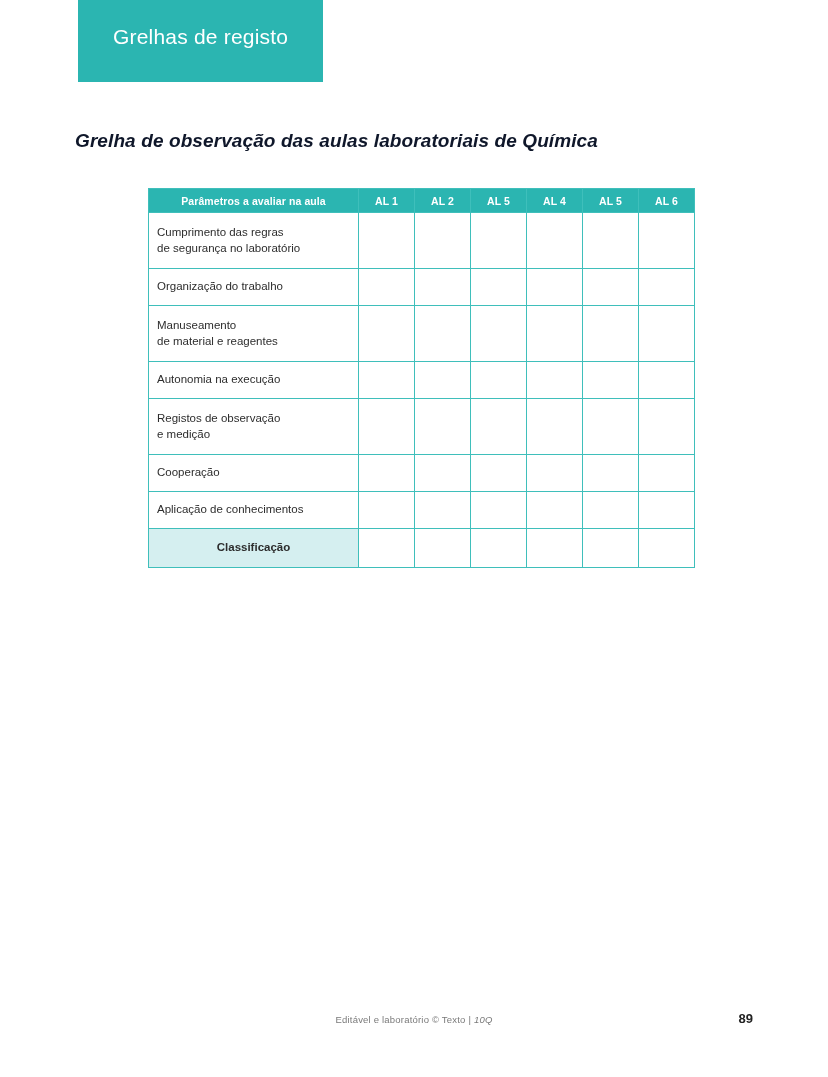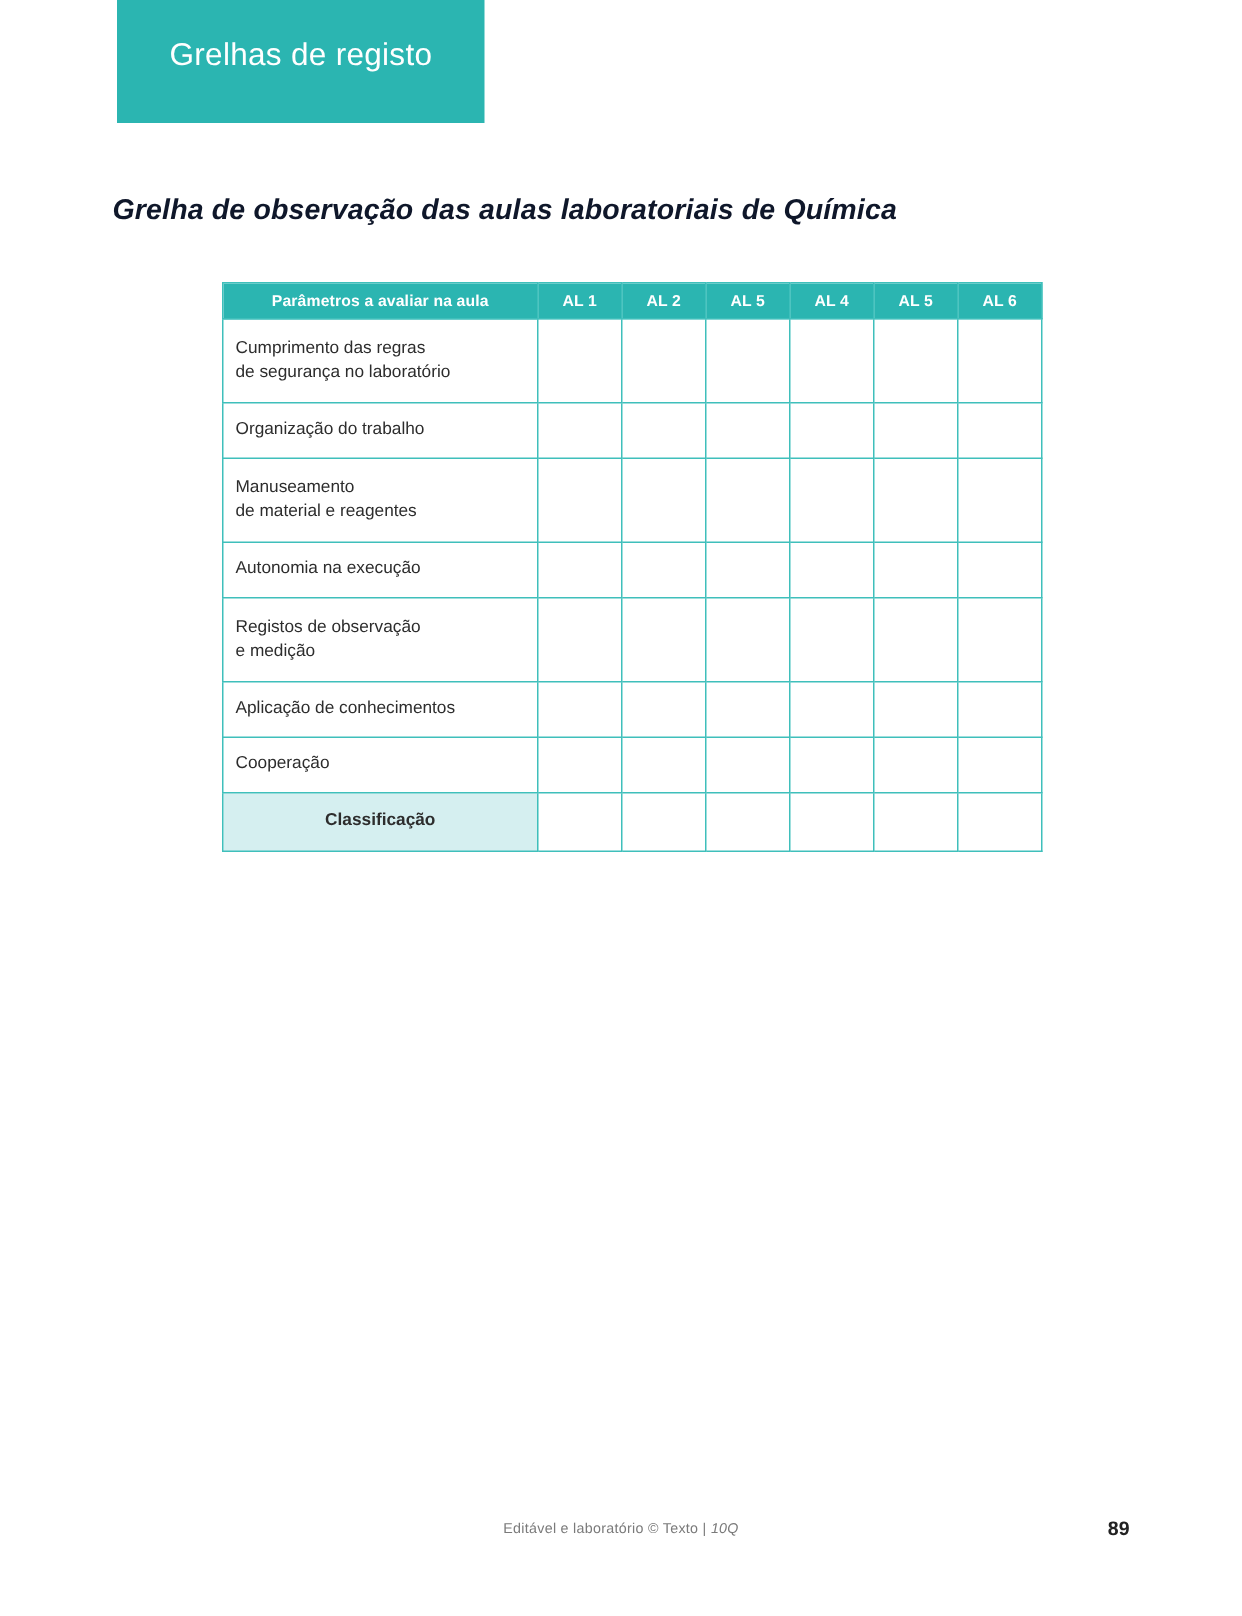--- a/index.html
+++ b/index.html
@@ -186,30 +186,30 @@
       <tr class="two-line">
         <td class="label">Registos de observação<br>e medição</td>
         <td class="cell"></td>
         <td class="cell"></td>
         <td class="cell"></td>
         <td class="cell"></td>
         <td class="cell"></td>
         <td class="cell"></td>
       </tr>
       <tr class="one-line">
+        <td class="label">Cooperação</td>
+        <td class="cell"></td>
+        <td class="cell"></td>
+        <td class="cell"></td>
+        <td class="cell"></td>
+        <td class="cell"></td>
+        <td class="cell"></td>
+      </tr>
+      <tr class="one-line">
         <td class="label">Aplicação de conhecimentos</td>
-        <td class="cell"></td>
-        <td class="cell"></td>
-        <td class="cell"></td>
-        <td class="cell"></td>
-        <td class="cell"></td>
-        <td class="cell"></td>
-      </tr>
-      <tr class="one-line">
-        <td class="label">Cooperação</td>
         <td class="cell"></td>
         <td class="cell"></td>
         <td class="cell"></td>
         <td class="cell"></td>
         <td class="cell"></td>
         <td class="cell"></td>
       </tr>
       <tr class="total">
         <td class="label">Classificação</td>
         <td class="cell"></td>

